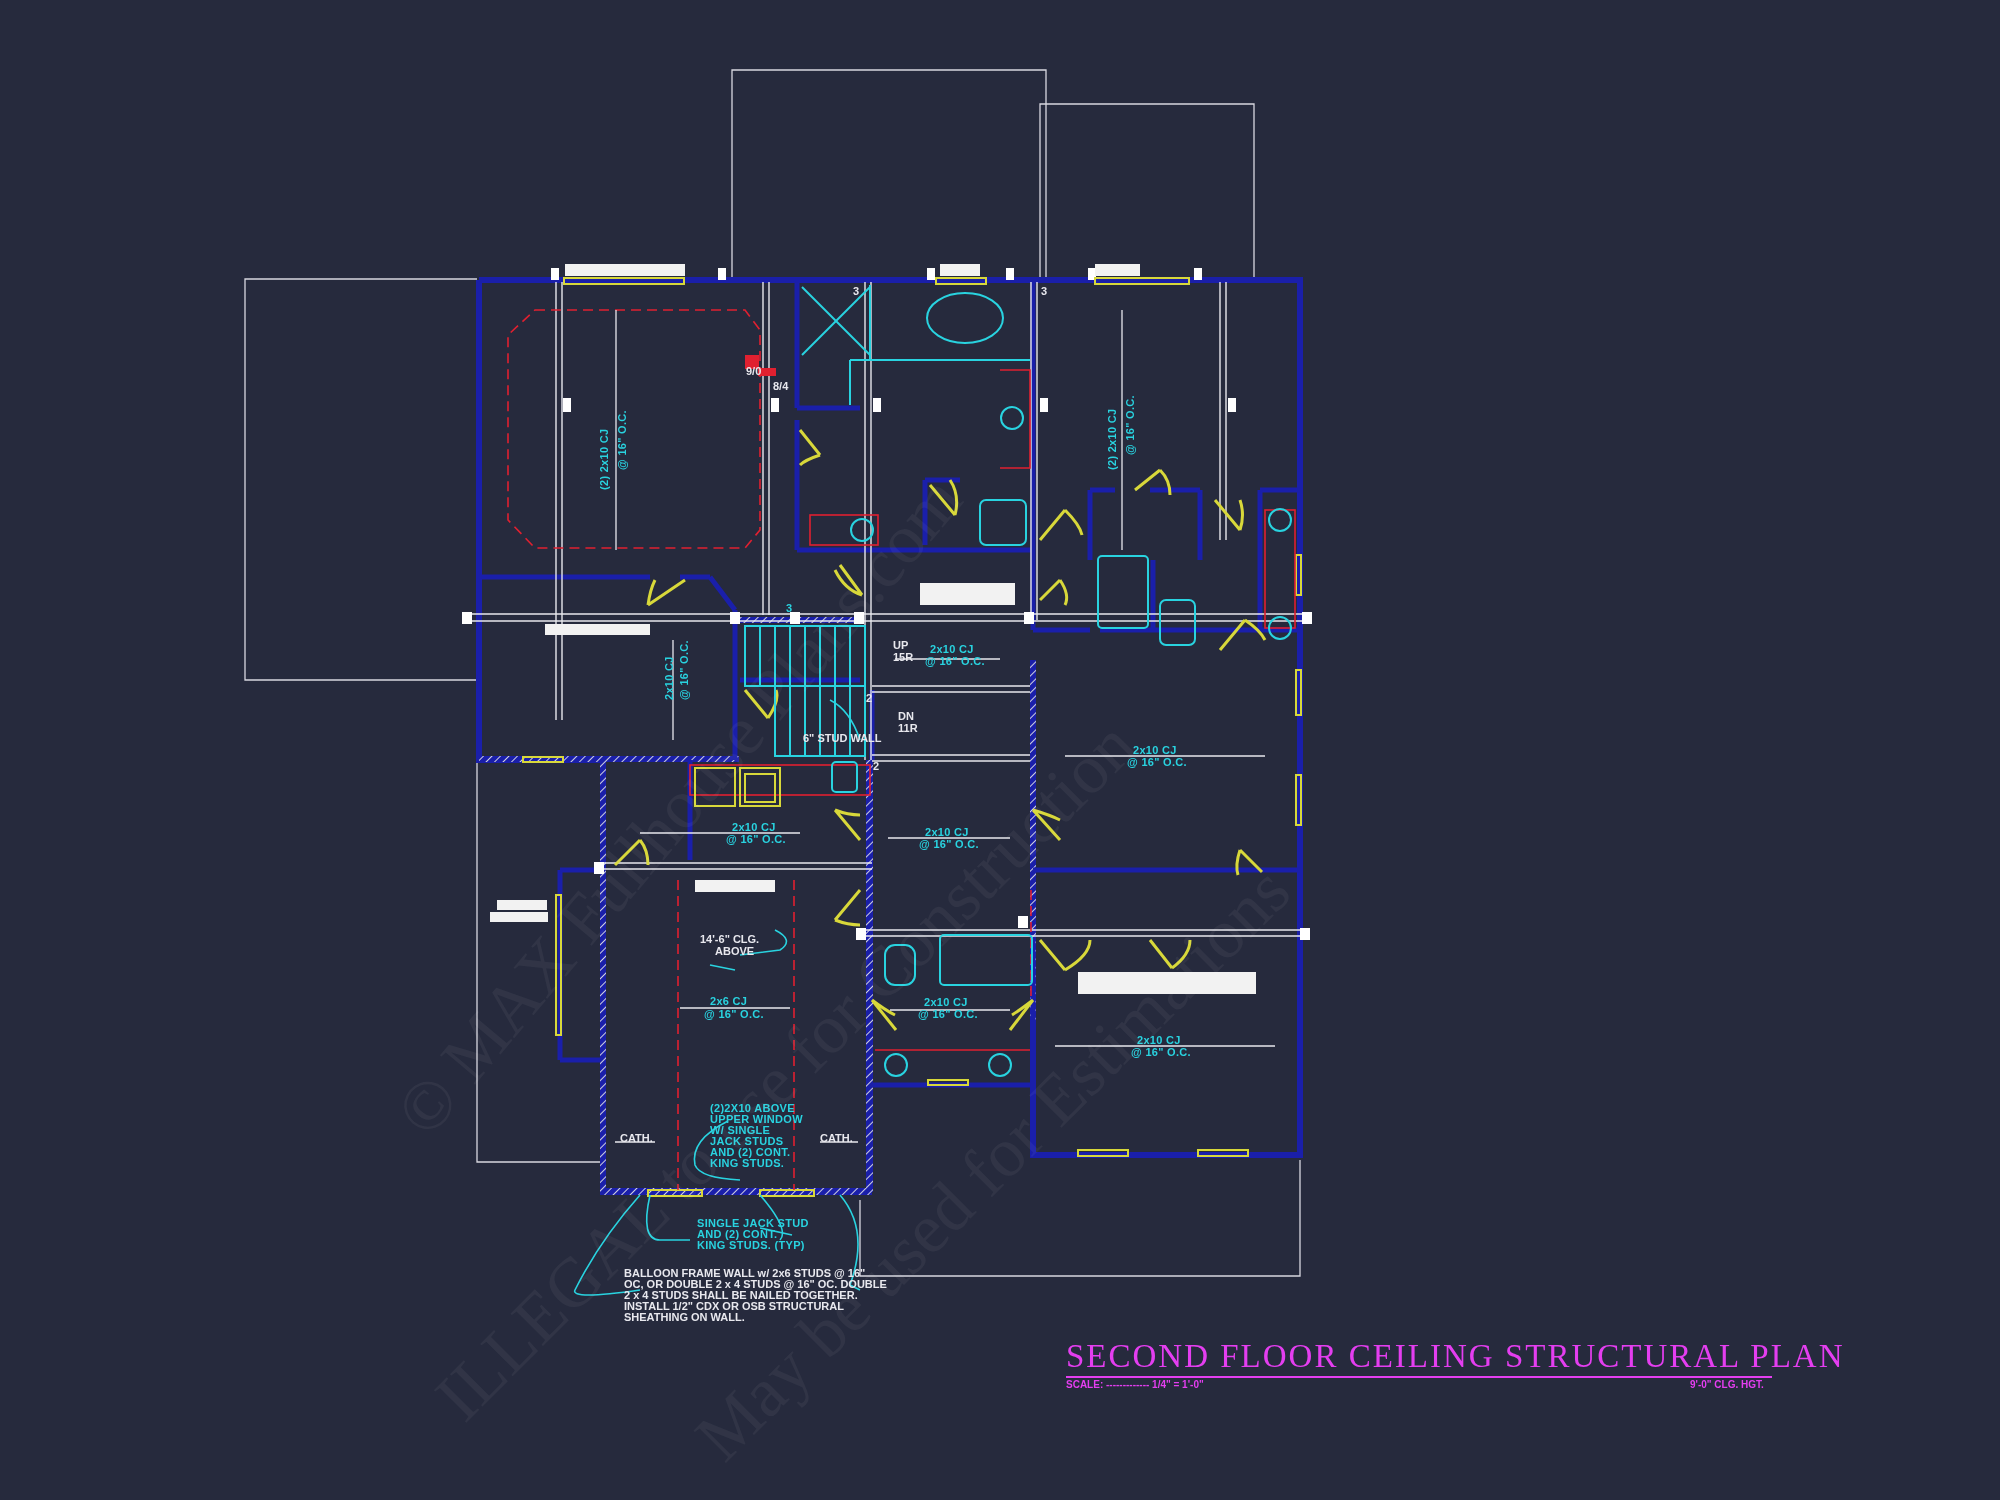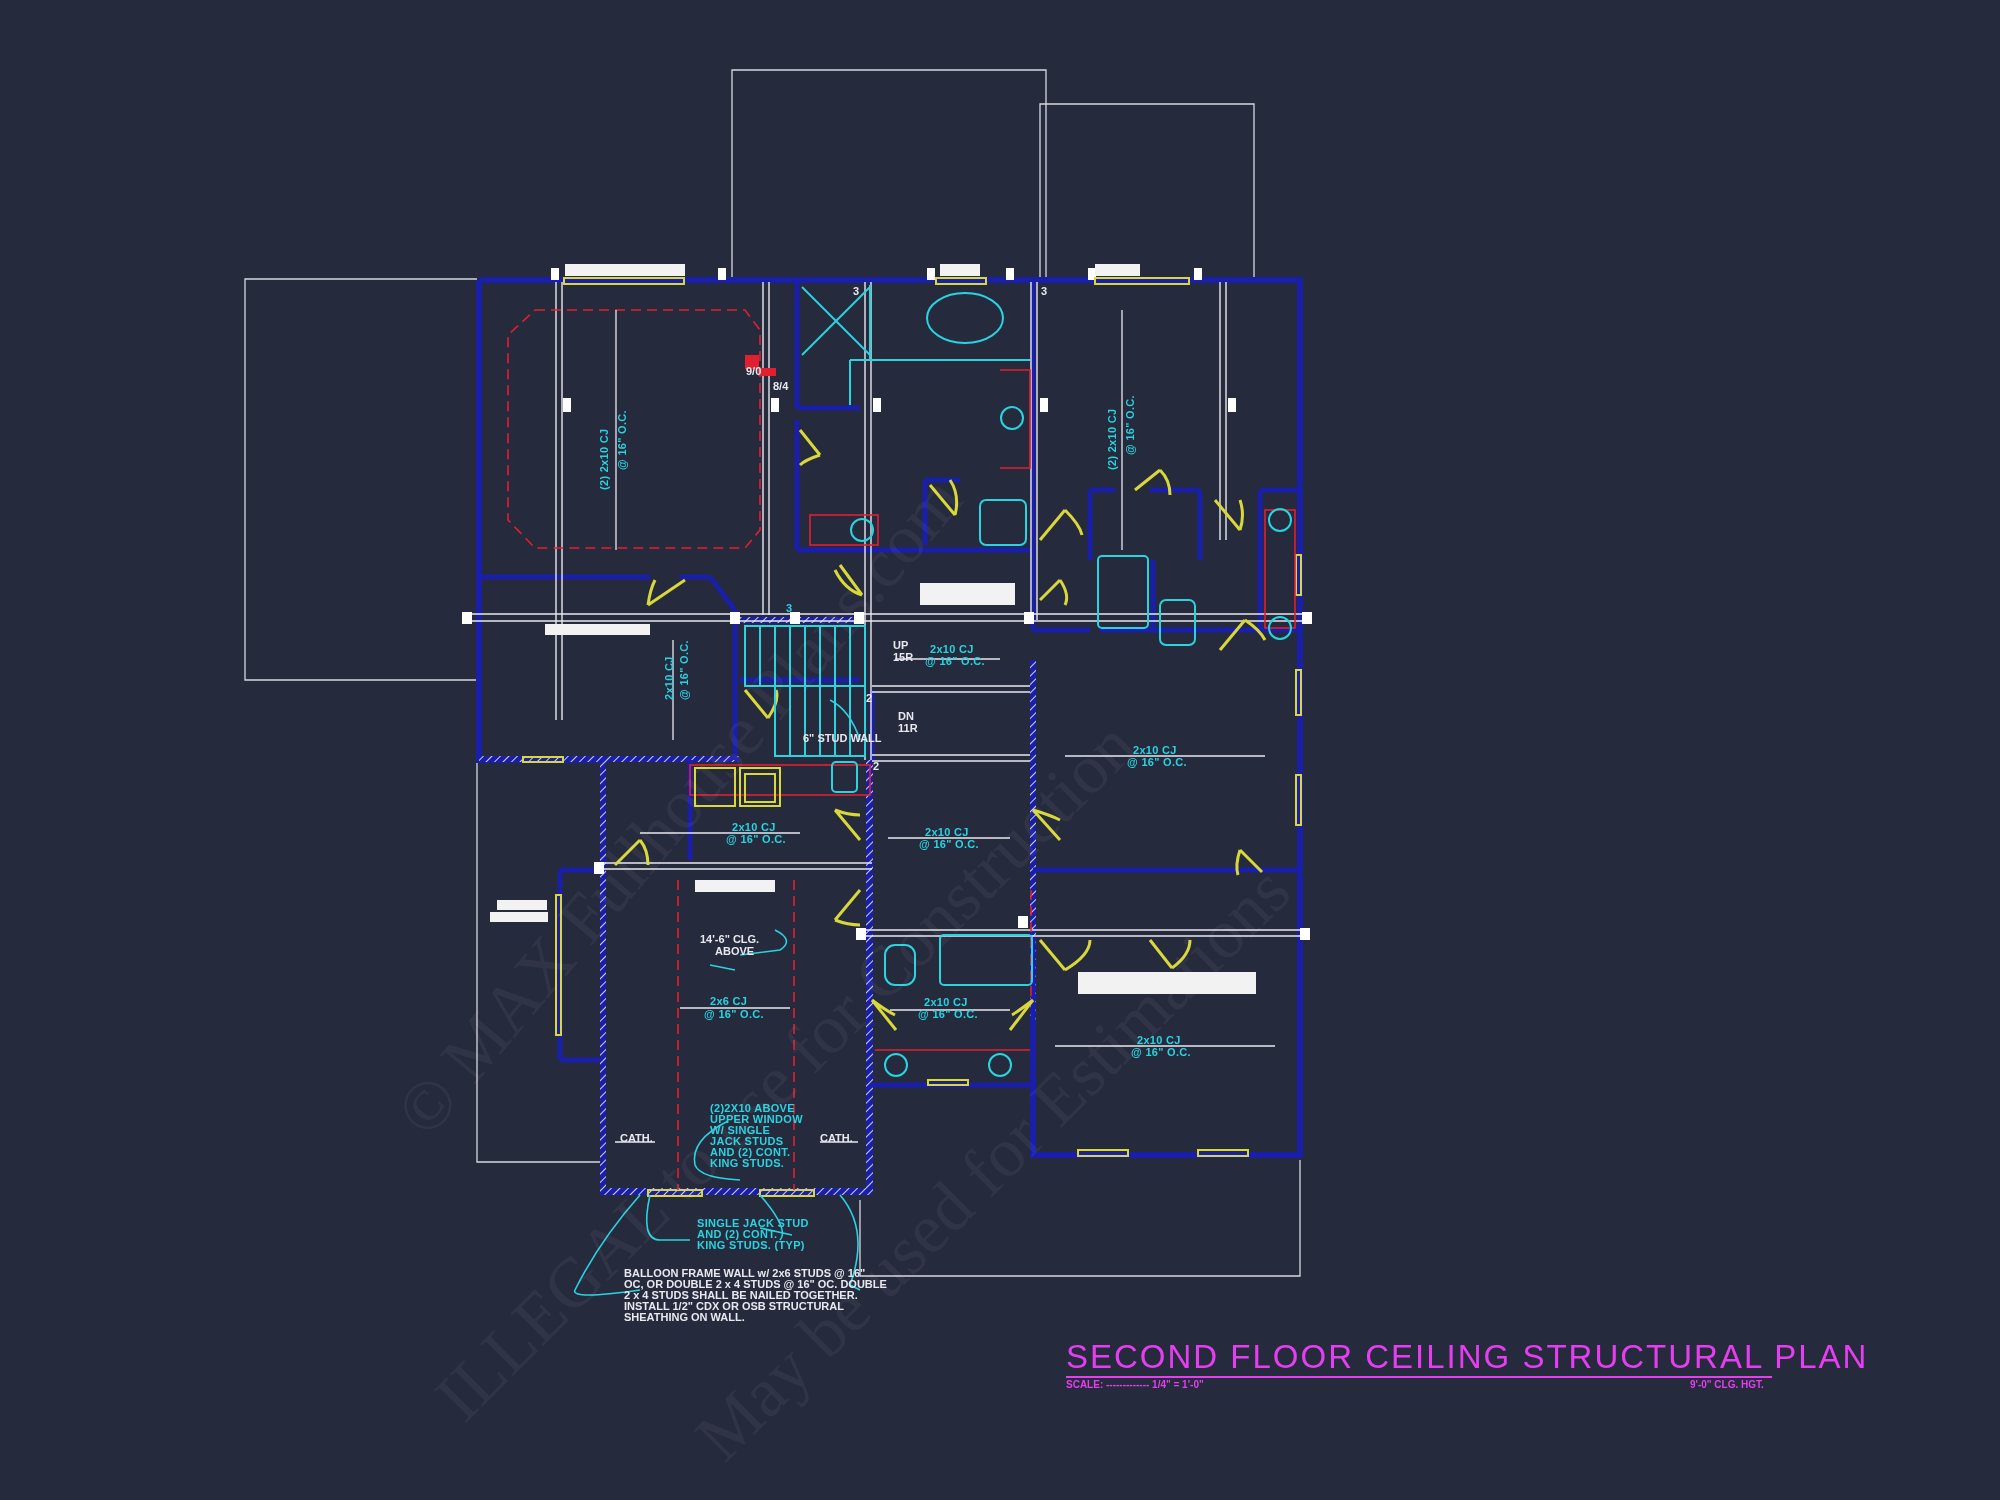--- a/index.html
+++ b/index.html
@@ -1,21 +1,21 @@
 <!DOCTYPE html>
 <html><head>
 <meta charset="utf-8">
 <style>
   html, body { margin:0; padding:0; background:#262a3d; }
   body { width:2000px; height:1500px; overflow:hidden; position:relative; font-family:"Liberation Sans", sans-serif; }
   #canvas { position:absolute; left:0; top:0; width:2000px; height:1500px; }
   svg text { font-family:"Liberation Sans", sans-serif; }
   .lbl { fill:#29d3e0; font-size:11px; font-weight:bold; letter-spacing:0.3px; }
   .wlbl { fill:#e8e8ee; font-size:11px; font-weight:bold; }
-  .title { position:absolute; left:1066px; top:1338px; color:#e43ef0; font-family:Liberation Sans, sans-serif; font-size:33px; letter-spacing:2px; white-space:nowrap; transform:scaleY(1.0); }
+  .title { position:absolute; left:1066px; top:1338px; color:#e43ef0; font-family:Liberation Serif, serif; font-size:33px; letter-spacing:2px; white-space:nowrap; transform:scaleY(1.0); }
   .title-rule { position:absolute; left:1066px; top:1376px; width:706px; height:2px; background:#e43ef0; }
   .scale { position:absolute; left:1066px; top:1379px; color:#e43ef0; font-size:10px; font-weight:bold; white-space:nowrap; }
   .clg { position:absolute; left:1690px; top:1379px; color:#e43ef0; font-size:10px; font-weight:bold; white-space:nowrap; }
   .wm { position:absolute; color:rgba(255,255,255,0.05); font-family:"Liberation Serif", serif; font-size:70px; white-space:nowrap; transform-origin:left top; pointer-events:none; }
 </style>
 </head>
 <body>
 
 <div id="canvas">
 <svg width="2000" height="1500" viewBox="0 0 2000 1500" xmlns="http://www.w3.org/2000/svg">

